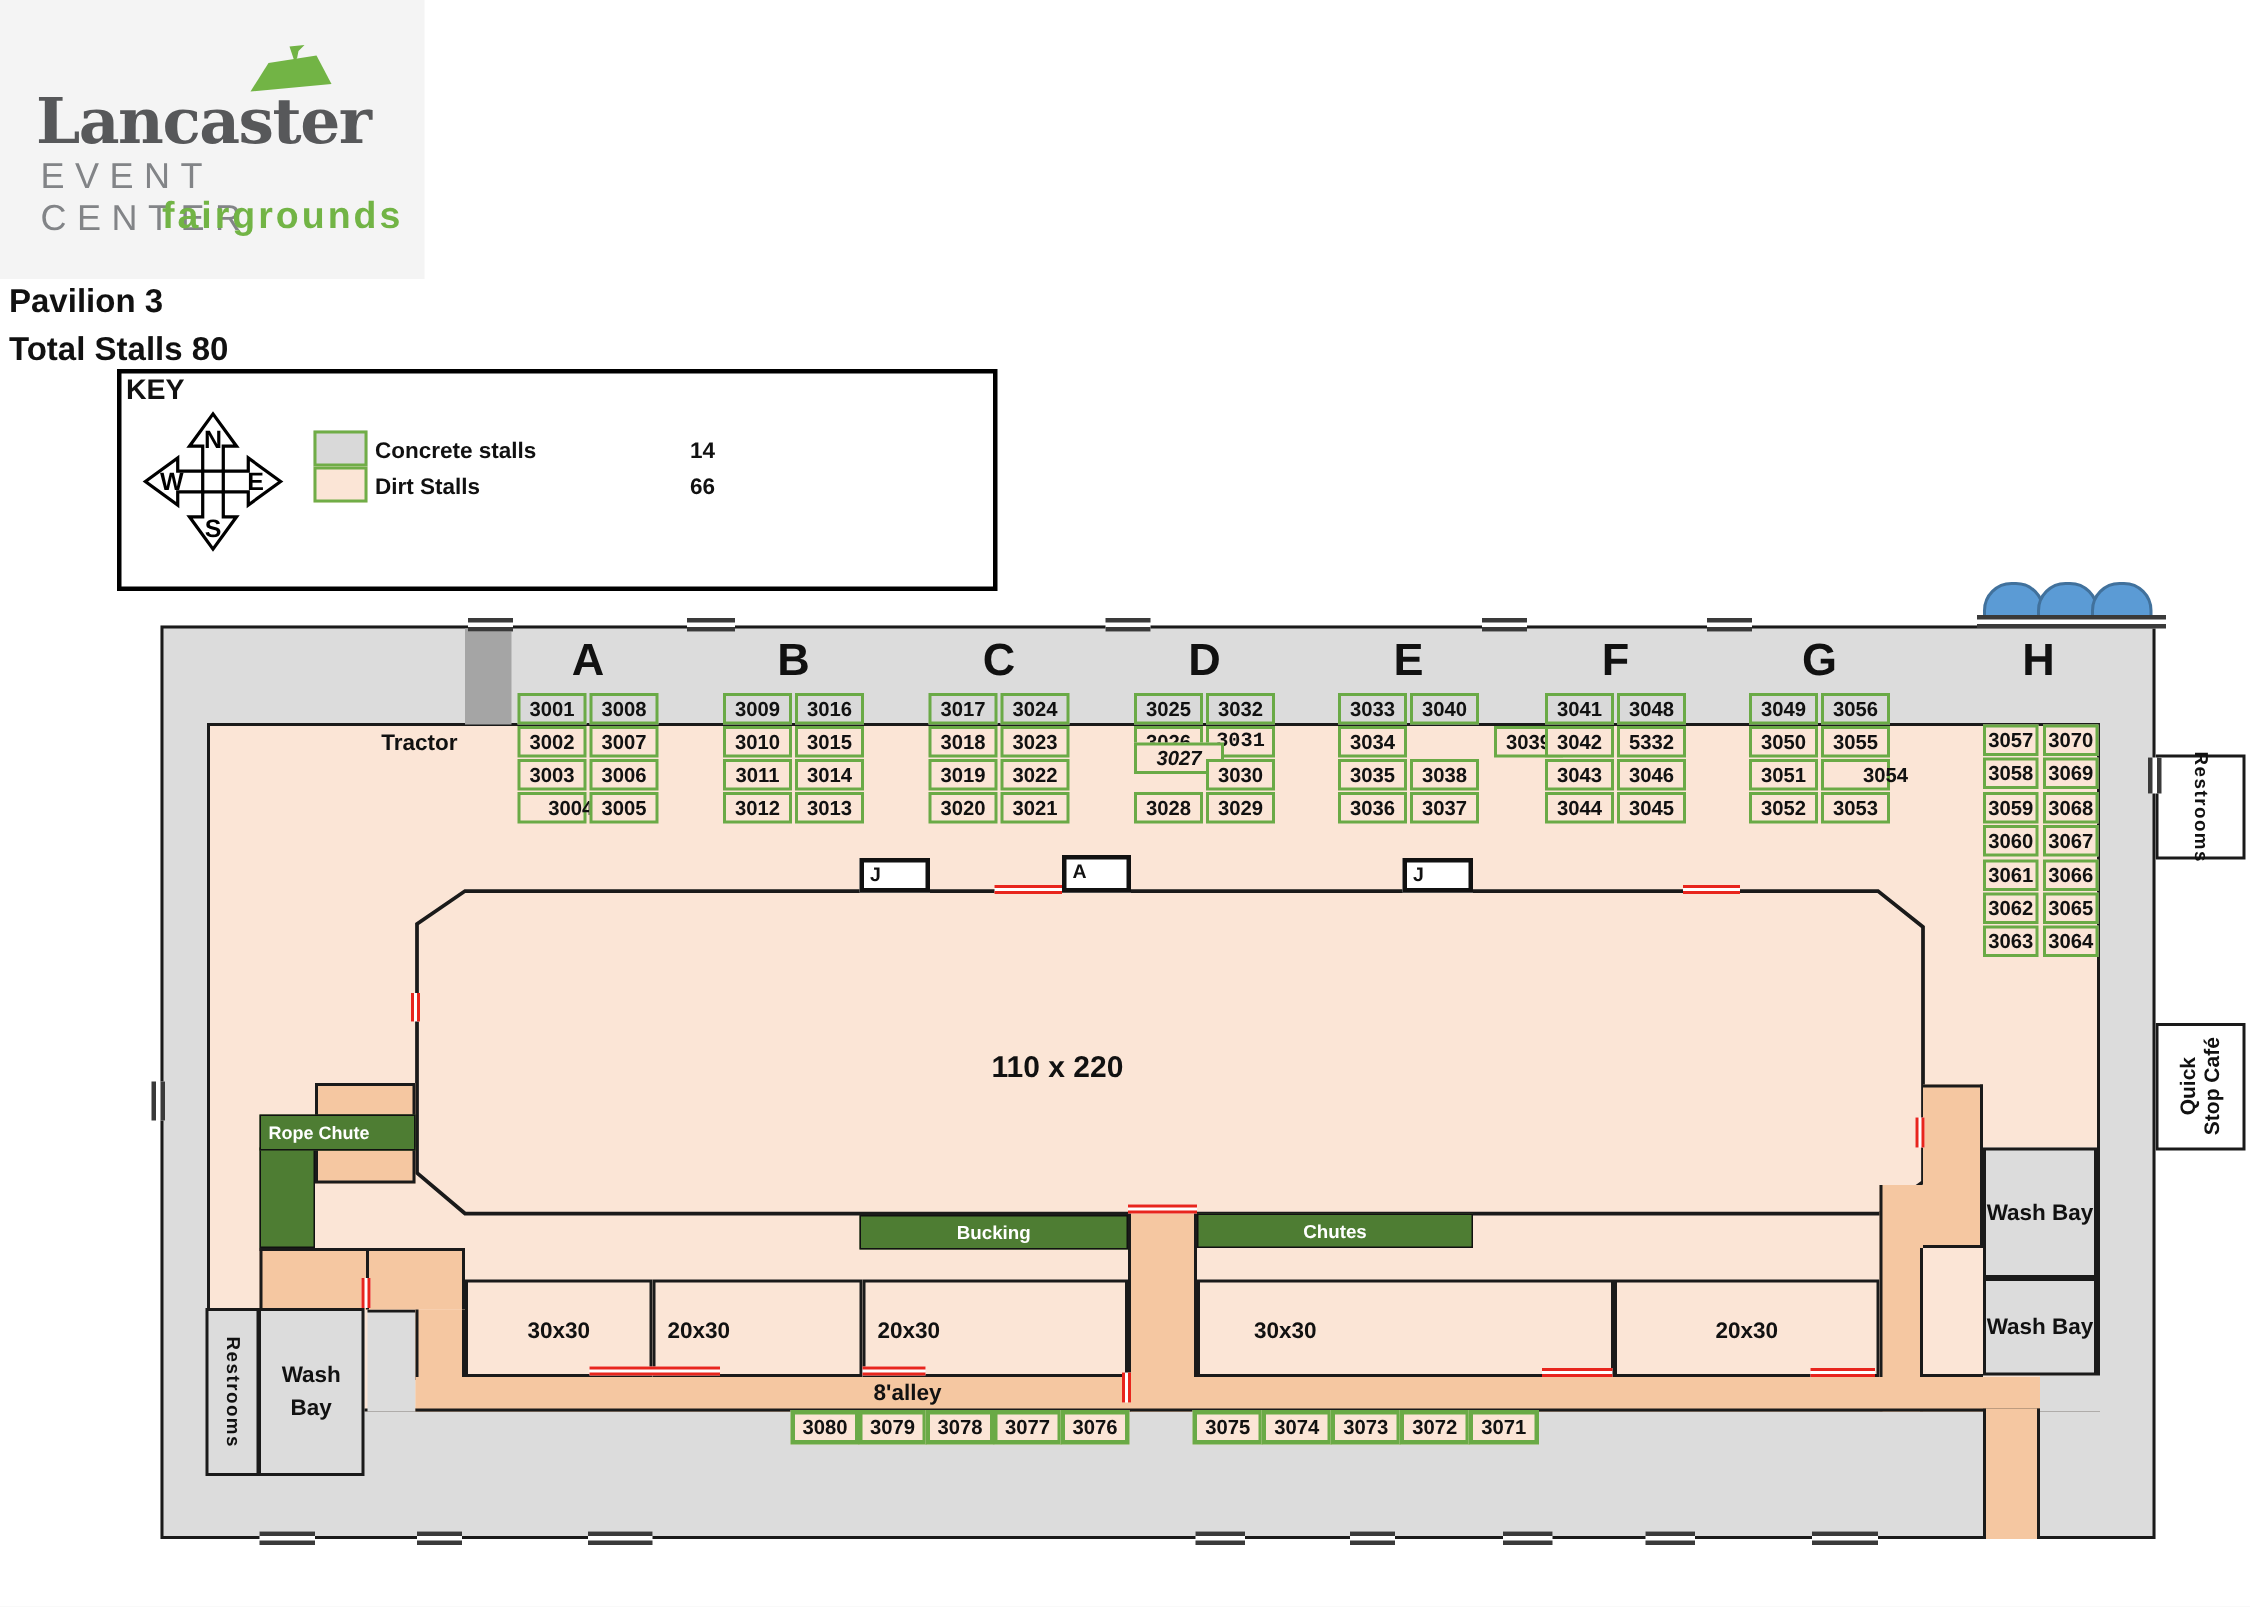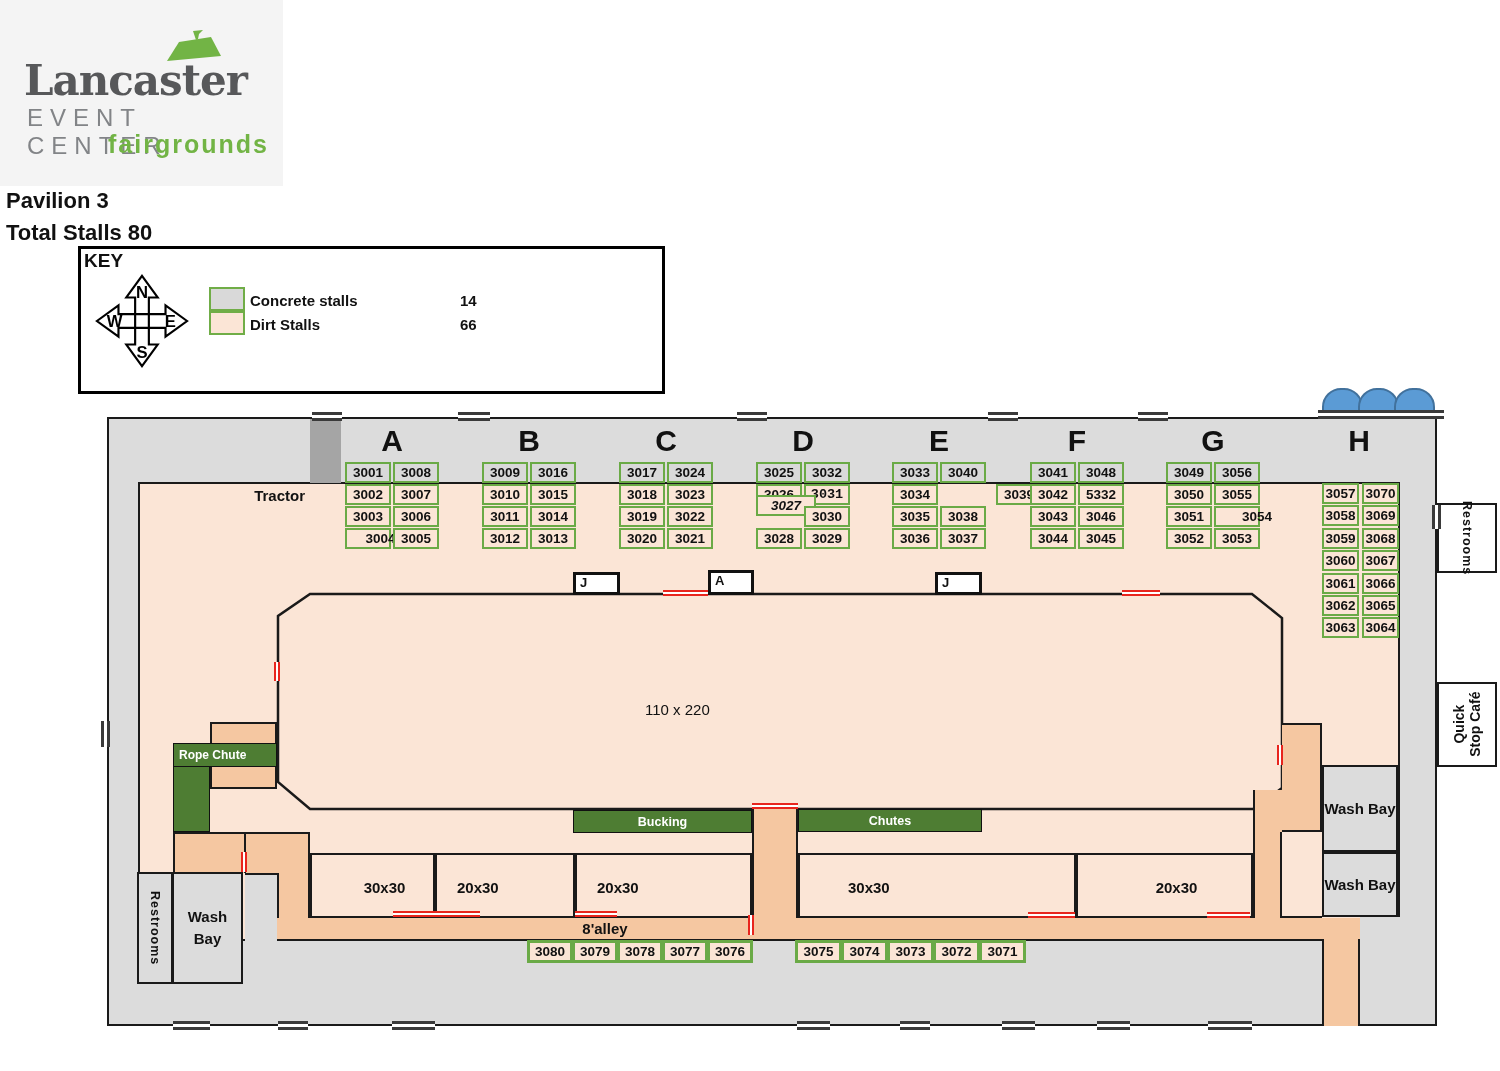--- a/index.html
+++ b/index.html
@@ -19,28 +19,28 @@
   #key-label{left:84px;top:250px;font-weight:700;font-size:19px;}
   .leg-swatch{width:36px;height:24px;border:2px solid #70ad47;}
   .leg-label{font-weight:700;font-size:15px;}
   .leg-count{font-weight:700;font-size:15px;}
   
   #building{left:107px;top:417px;width:1330px;height:609px;background:#dcdcdc;border:2.5px solid #1a1a1a;}
   #peach{left:138px;top:482px;width:1262px;height:459px;background:#fbe5d6;border:2px solid #1a1a1a;}
   .graypatch{background:#dcdcdc;}
   #ramp{left:310px;top:419px;width:31px;height:64px;background:#a5a5a5;}
   
-  #arena-label{left:645px;top:701px;width:120px;font-weight:400;font-size:15px;}
+  #arena-label{left:645px;top:701px;width:120px;text-align:center;font-weight:700;font-size:20px;}
   .marker-box{background:#fff;border:3px solid #111;font-weight:700;font-size:13px;padding-left:4px;line-height:1.2;}
   
   .tan{background:#f5c7a1;}
   .bord{border:2px solid #1a1a1a;}
   
   .pen{border:2px solid #1a1a1a;background:#fbe5d6;font-weight:700;font-size:15px;}
-  .pen span{position:absolute;top:24px;margin-left:12px;}
+  .pen span{position:absolute;top:24px;}
   
   .greenzone{background:#4e7d33;border:1.5px solid #111;color:#fff;font-weight:700;
              display:flex;align-items:center;justify-content:center;font-size:12.5px;}
   
   .room{background:#dcdcdc;border:2px solid #1a1a1a;display:flex;align-items:center;justify-content:center;
         font-weight:700;font-size:15px;text-align:center;}
   .room-white{background:#fff;}
   .vtext{writing-mode:vertical-rl;font-size:12.5px;letter-spacing:1px;}
   
   .stall{position:absolute;box-sizing:border-box;border:2.5px solid #6aaa46;background:#fbe5d6;

